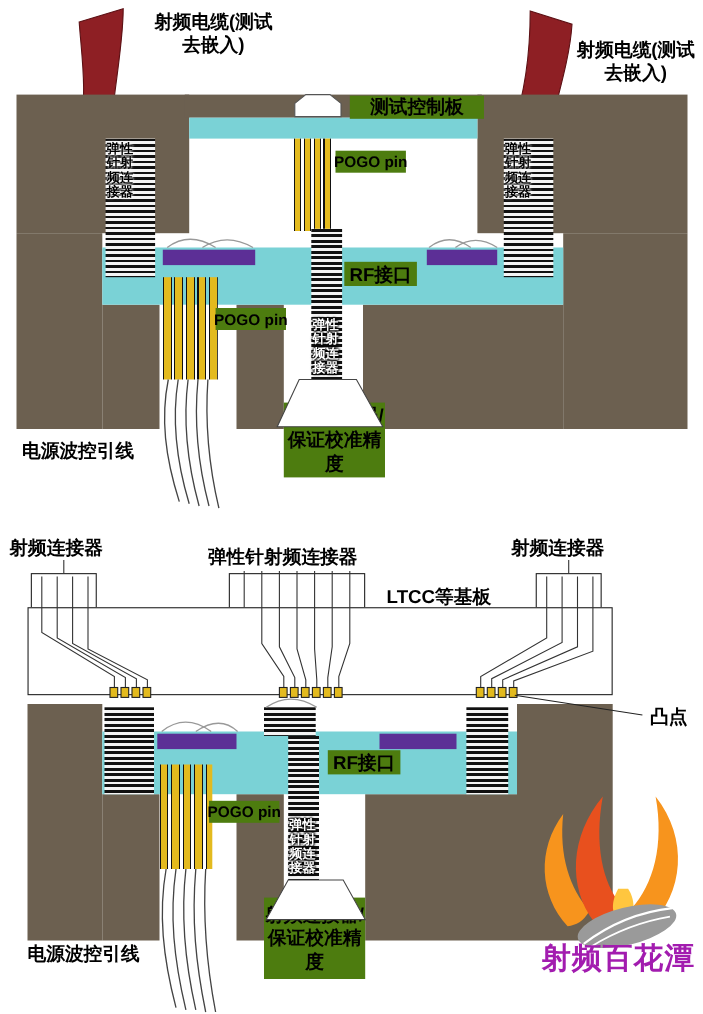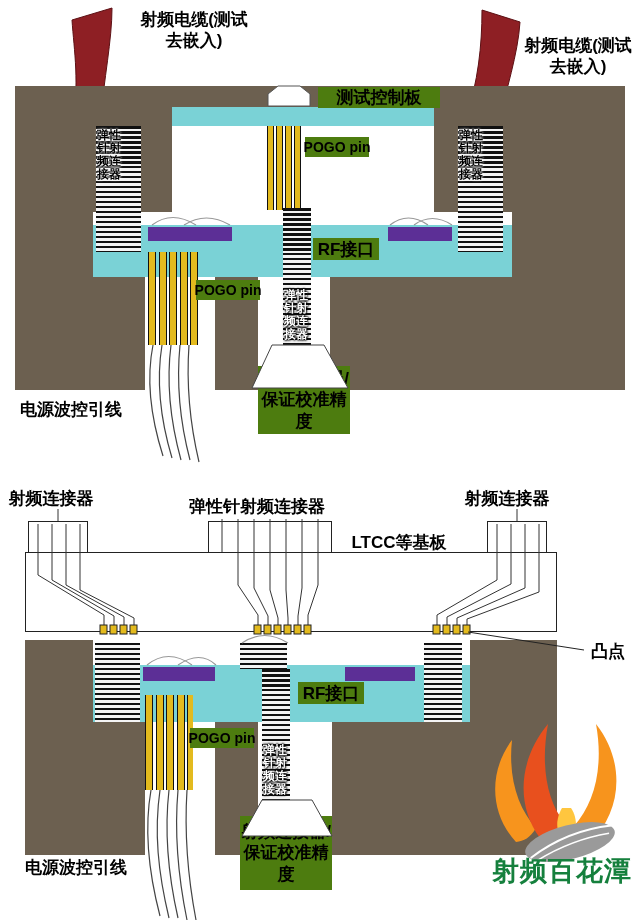--- a/index.html
+++ b/index.html
@@ -17,21 +17,21 @@
   .lbl.wrap{white-space:normal}
   .lbl.plain{background:transparent}
   .lbl.sm{font-size:14px}
   .lbl.left{justify-content:flex-start;text-align:center}
   .conn{display:flex;align-items:flex-start}
   .conn.bottom{align-items:flex-end}
   .vtext{display:block;width:26px;font-weight:bold;font-size:12px;line-height:13px;word-break:break-all;text-align:center;margin-top:3px}
   .vtext.dark{color:#000;text-shadow:0 0 2px #fff,0 0 3px #fff}
   .vtext.light{color:#fff;text-shadow:0 1px 2px #000,0 -1px 2px #000,1px 0 2px #000;margin:0 0 4px 0}
   svg.layer{position:absolute;left:0;top:0;pointer-events:none}
-  .logo-text{font-weight:bold;font-size:27px;letter-spacing:1px;color:#15803d;white-space:nowrap}
+  .logo-text{font-weight:bold;font-size:27px;letter-spacing:1px;color:#a21caf;white-space:nowrap}
 </style>
 </head>
 <body>
 
 <div id="stage">
 
   <svg class="layer" width="639" height="922">
     <path d="M72,20 L112,8 C112,40 104,78 100,124 L72,130 C80,84 74,50 72,20 Z" fill="#8e1f24" stroke="#5c1014" stroke-width="1"></path>
     <path d="M482,10 L520,22 C518,54 506,90 498,126 L466,118 C478,82 482,46 482,10 Z" fill="#8e1f24" stroke="#5c1014" stroke-width="1"></path>
   </svg>

